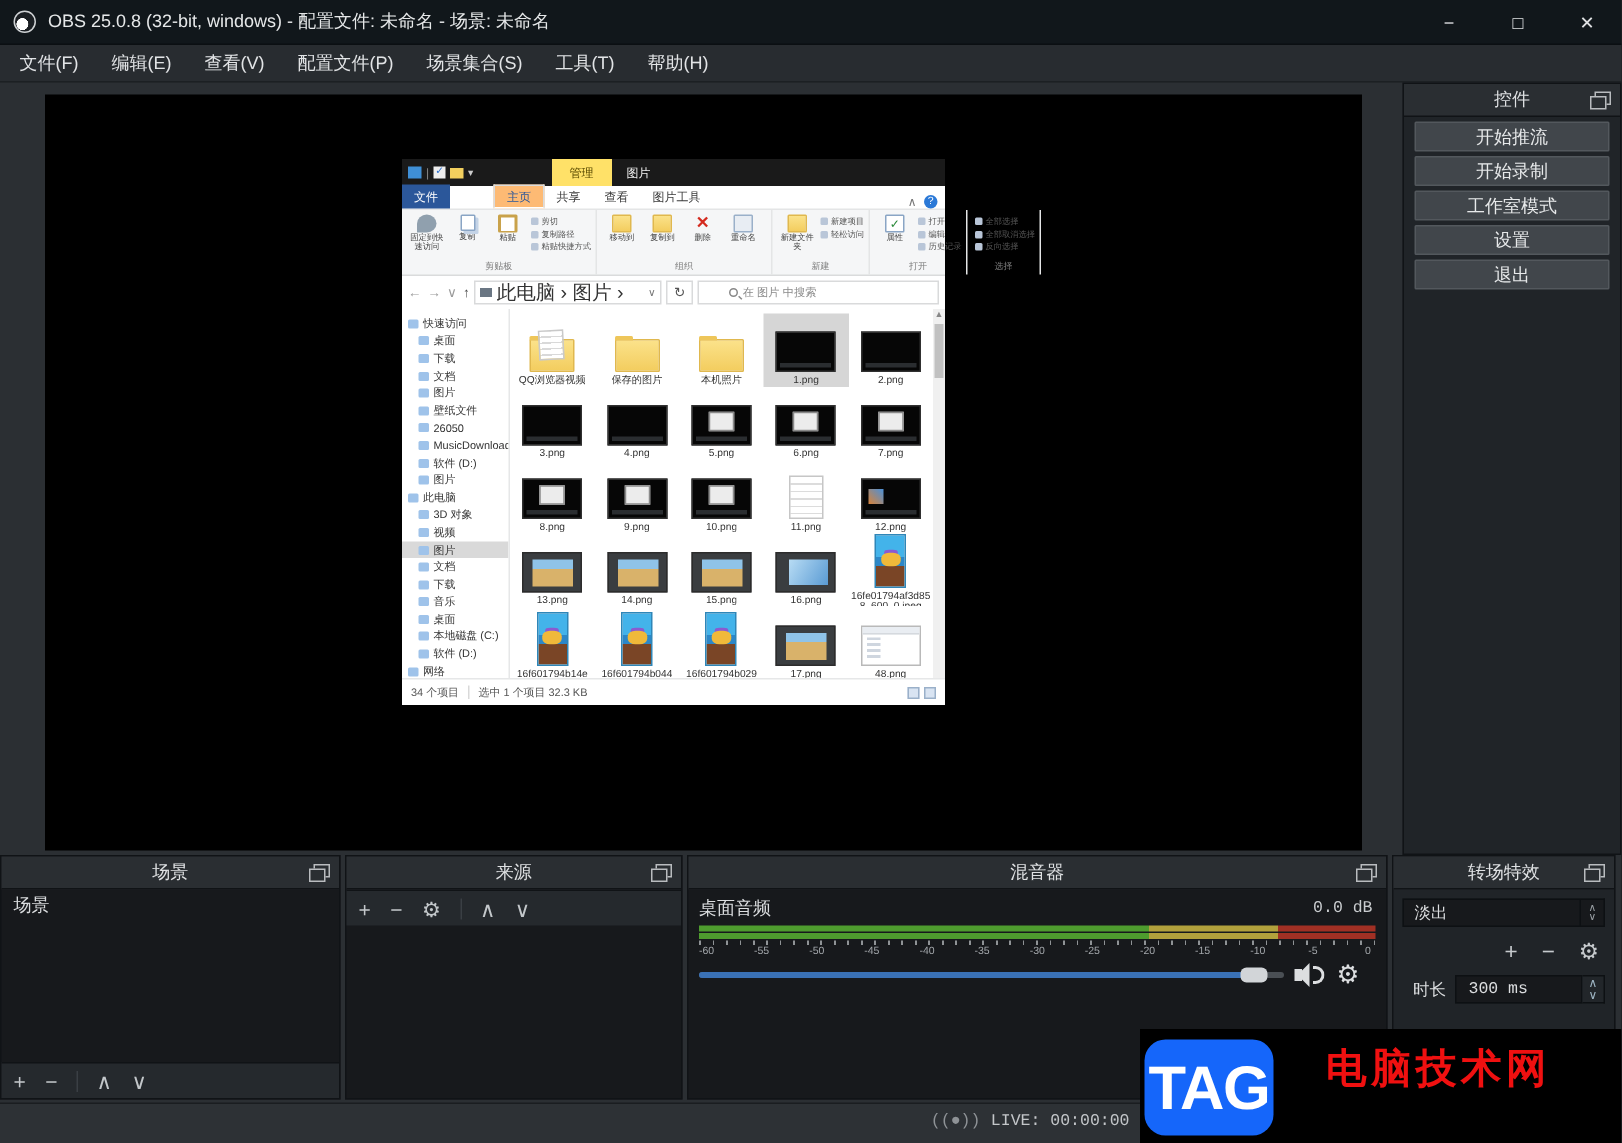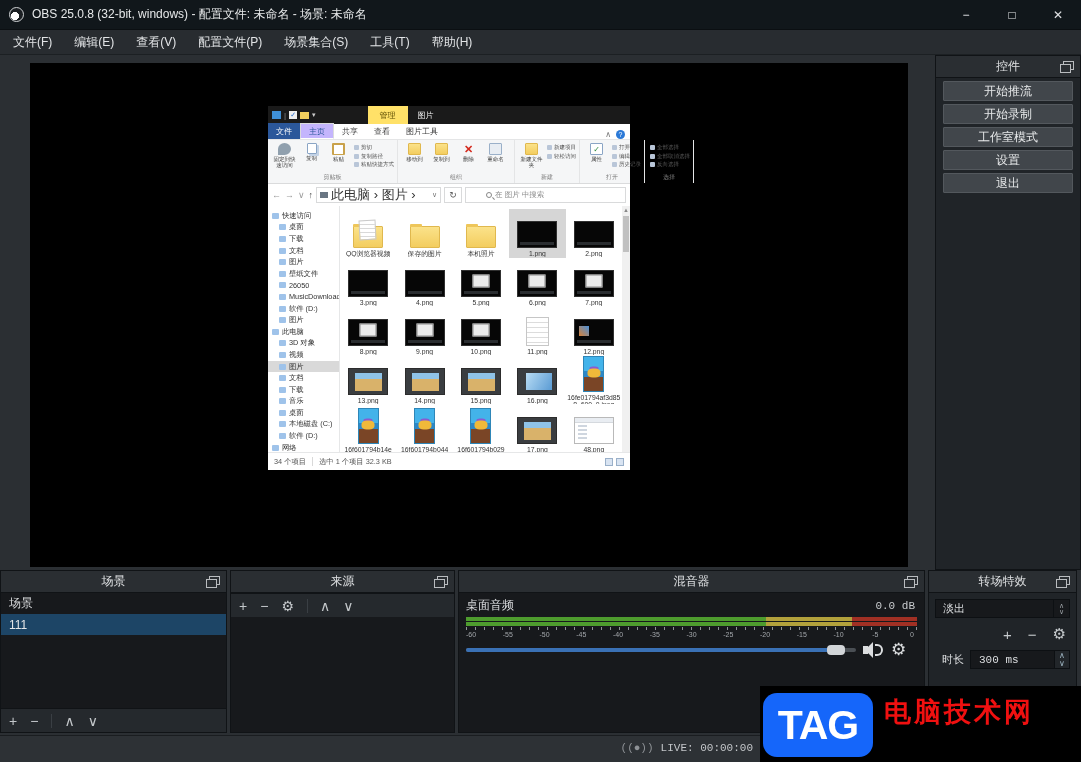--- a/index.html
+++ b/index.html
@@ -79,39 +79,39 @@
   .tr-dur .box{flex:1;height:19px;background:#17191c;border:1px solid #0d1013;color:#dcdee0;font-size:11px;display:flex;align-items:center;padding-left:8px;font-family:"Liberation Mono",monospace;}
   .tr-dur .arr{width:15px;height:19px;display:flex;flex-direction:column;align-items:center;justify-content:center;color:#9fb6c4;font-size:8px;line-height:8px;background:#22262a;border:1px solid #0d1013;border-left:none;}
 
   
   .statusbar{position:absolute;left:0;top:735px;width:1081px;height:27px;background:#2d3135;border-top:1px solid #1a1d20;}
   .live{position:absolute;right:328px;top:6px;display:flex;align-items:center;gap:7px;color:#c3c6c9;font-family:"Liberation Mono",monospace;font-size:11px;}
   .live .dot{color:#8e9296;font-size:11px;}
 
   
   .watermark{position:absolute;left:760px;top:686px;width:321px;height:76px;background:#000;}
-  .wm-logo{position:absolute;left:3px;top:7px;width:110px;height:64px;border-radius:14px;display:flex;align-items:center;justify-content:center;color:#fff;font-size:41px;font-weight:bold;letter-spacing:-1px;}
+  .wm-logo{position:absolute;left:3px;top:7px;width:86px;height:64px;border-radius:14px;display:flex;align-items:center;justify-content:center;color:#fff;font-size:41px;font-weight:bold;letter-spacing:-1px;}
   .wm-name{position:absolute;left:124px;top:8px;font-size:27px;font-weight:bold;letter-spacing:3px;}
   .wm-url{position:absolute;left:128px;top:44px;font-size:21px;font-weight:bold;font-family:"Liberation Serif",serif;}
 
   
   .explorer{position:absolute;left:238px;top:43px;width:362px;height:364px;background:#fff;font-family:"Liberation Sans",sans-serif;}
   .ex-titlebar{position:absolute;left:0;top:0;right:0;height:18px;background:#1a1a1a;display:flex;align-items:center;color:#fff;}
   .qat{display:flex;align-items:center;gap:3px;margin-left:4px;}
   .qat .q1{width:9px;height:8px;background:#3f8fd6;}
   .qat .sep{color:#888;font-size:8px;}
   .qat .q2{width:8px;height:8px;background:#eee;color:#2a6fd0;font-size:7px;line-height:8px;text-align:center;}
   .qat .q3{width:9px;height:7px;background:#f2cf5e;}
   .qat .car{color:#ccc;font-size:7px;}
   .manage-tab{margin-left:52px;height:18px;background:#ffe168;color:#5a4a00;font-size:8px;display:flex;align-items:center;padding:0 12px;}
   .ex-title{margin-left:10px;font-size:8px;color:#f0f0f0;}
   .ex-tabs{position:absolute;left:0;top:18px;right:0;height:16px;background:#fff;border-bottom:1px solid #e4e5e6;display:flex;align-items:flex-end;}
   .rtab{height:16px;padding:0 8px;font-size:8px;color:#3a3a3a;display:flex;align-items:center;}
   .rtab.file-tab{background:#2b579a;color:#fff;}
-  .rtab.active{border:1px solid #dadbdc;border-bottom:1px solid #fff;background:#c4b5fd;color:#2b579a;}
+  .rtab.active{border:1px solid #dadbdc;border-bottom:1px solid #fff;background:#fdba74;color:#2b579a;margin-left:29px;}
   .ex-tabs .right{margin-left:auto;display:flex;align-items:center;gap:5px;margin-right:5px;}
   .ex-tabs .collapse{color:#777;font-size:8px;}
   .ex-tabs .help{width:9px;height:9px;border-radius:50%;background:#2b79d7;color:#fff;font-size:7px;line-height:9px;text-align:center;}
 
   .ribbon{position:absolute;left:0;top:34px;right:0;height:44px;background:#f5f6f7;border-bottom:1px solid #dadbdc;display:flex;}
   .rgroup{display:flex;flex-direction:column;border-right:1px solid #e4e5e6;padding:1px 3px 0 3px;}
   .rgroup-body{display:flex;flex:1;gap:2px;}
   .rbig{width:27px;display:flex;flex-direction:column;align-items:center;text-align:center;font-size:5.5px;color:#444;line-height:1.1;}
   .ric{width:13px;height:12px;margin:2px 0 1px;position:relative;border-radius:1px;}
   .ric.pin{background:#90a0ae;border-radius:50% 50% 50% 0;}
@@ -686,21 +686,20 @@
 </div>
 
 <div class="dock" id="scenes-dock">
   <div class="dock-header">
     <span>场景</span>
     <span class="popout"></span>
   </div>
   <div class="dock-body">
   <div class="scene-item">场景</div>
 
-  <div class="scene-item selected">111</div>
 </div>
   <div class="dock-toolbar">
     <span class="tb-ic">+</span>
     <span class="tb-ic">−</span>
     <span class="tb-sep"></span>
     <span class="tb-ic">∧</span>
     <span class="tb-ic">∨</span>
   </div>
 </div>
 

